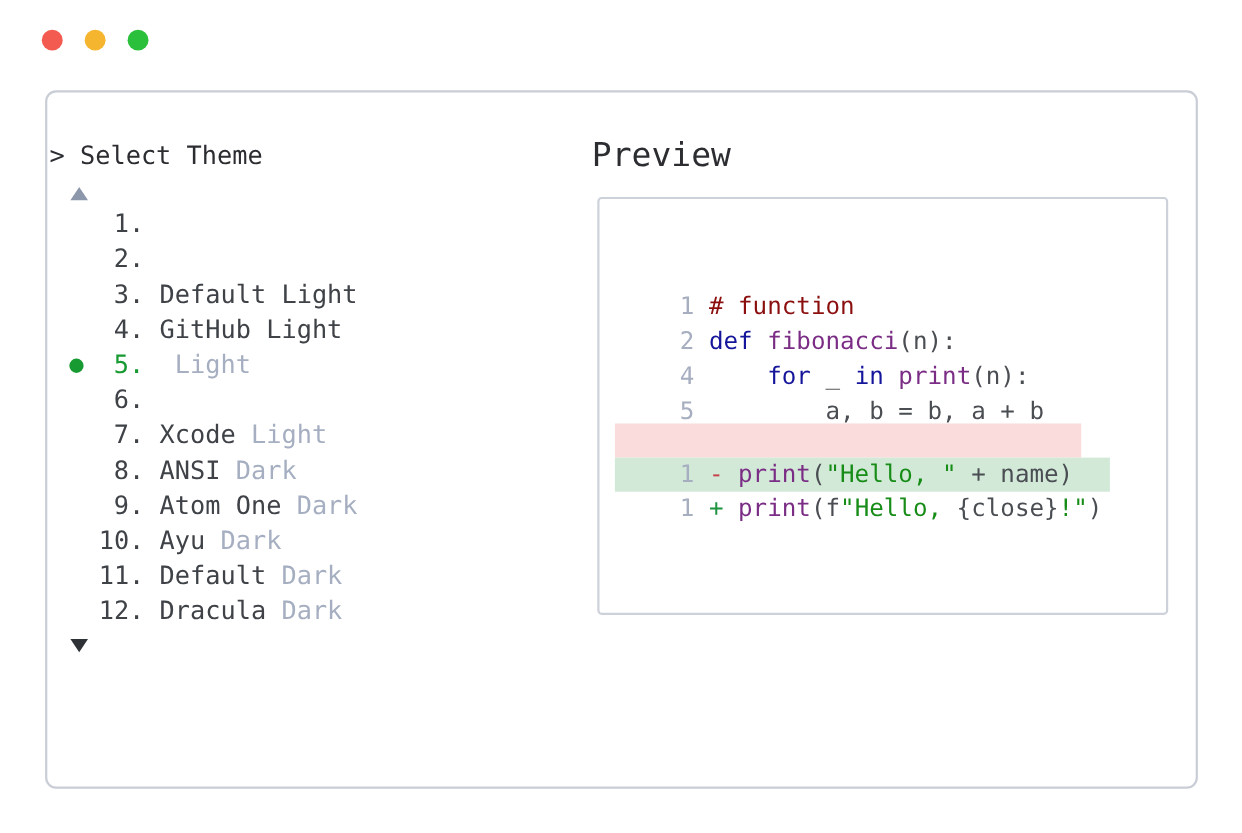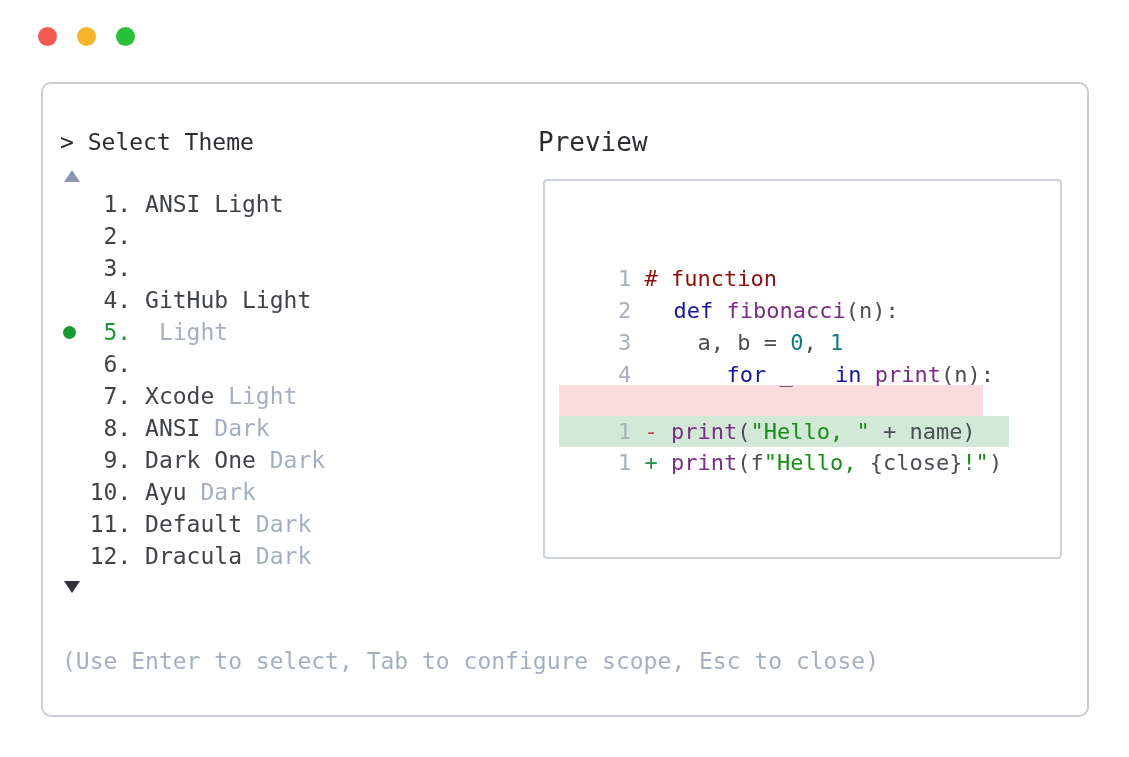--- a/index.html
+++ b/index.html
@@ -10,24 +10,24 @@
   .traffic { position:absolute; top:27px; left:38px; display:flex; gap:20px; }
   .light { width:19px; height:19px; border-radius:50%; }
   .light.red    { background:var(--c-traffic-red); }
   .light.yellow { background:var(--c-traffic-yellow); }
   .light.green  { background:var(--c-traffic-green); }
 
   
   .panel { position:absolute; left:41px; top:82px; width:1048px; height:635px;
            border:2px solid var(--c-window-border); border-radius:10px; background:#fff; }
 
-  .prompt { position:absolute; left:17px; top:44px; font-size:23px; line-height:28px;
+  .prompt { position:absolute; left:2px; top:44px; font-size:23px; line-height:28px;
             color:var(--c-text-primary); white-space:pre; }
 
-  .preview-title { position:absolute; left:495px; top:44px; font-size:26px; line-height:28px;
+  .preview-title { position:absolute; left:495px; top:44px; font-size:30px; line-height:28px;
                    color:var(--c-text-primary); }
 
   .scroll-ind { position:absolute; left:21px; width:0; height:0; }
   .scroll-ind.up   { top:86px;  border-left:8px solid transparent; border-right:8px solid transparent;
                      border-bottom:12px solid var(--c-scroll-up); }
   .scroll-ind.down { top:497px; border-left:8px solid transparent; border-right:8px solid transparent;
                      border-top:12px solid var(--c-scroll-down); }
 
   
   .theme-list { position:absolute; left:19px; top:104px; font-size:23px; }
@@ -44,21 +44,21 @@
   .help { position:absolute; left:19px; top:561px; font-size:23px; line-height:32px;
           color:var(--c-muted); white-space:pre; }
 
   
   .preview-box { position:absolute; left:500px; top:95px; width:519px; height:380px;
                  border:2px solid var(--c-preview-border); border-radius:4px; background:#fff;
                  padding:50px 0 0 20px; overflow:hidden; }
   .code-row { height:32px; line-height:32px; font-size:22px; white-space:pre; }
   .code-ln { display:inline-block; width:1ch; margin-right:1ch; color:var(--c-line-number); }
   .seg-com { color:var(--c-syn-comment);text-align:right; }
-  .seg-kwd { color:var(--c-syn-keyword);margin-left:29px; }
+  .seg-kwd { color:var(--c-syn-keyword); }
   .seg-typ { color:var(--c-syn-type); }
   .seg-lit { color:var(--c-syn-literal); }
   .seg-str { color:var(--c-syn-string); }
   .seg-pln { color:var(--c-syn-plain); }
 
   .diff-block { margin-top:26px; margin-left:-6px; }
   .diff-row { height:31px; line-height:31px; font-size:22px; white-space:pre; width:fit-content;
               padding:0 7px 0 6px; }
   .diff-row.removed { background:var(--c-removed-bg); }
   .diff-row.added   { background:var(--c-added-bg); }
@@ -80,31 +80,31 @@
 
   <div class="preview-title">Preview</div>
 
   <div class="scroll-ind up"></div>
   <div class="scroll-ind down"></div>
 
   <div class="theme-list" id="theme-list">
       <div class="theme-row">
     <span class="col-bullet"></span>
     <span class="col-num">1.</span>
-    <span class="col-name">ANSI Light</span>
     
   </div>
       <div class="theme-row">
     <span class="col-bullet"></span>
     <span class="col-num">2.</span>
     
   </div>
       <div class="theme-row">
     <span class="col-bullet"></span>
     <span class="col-num">3.</span>
+    <span class="col-name">Default Light</span>
     
   </div>
       <div class="theme-row">
     <span class="col-bullet"></span>
     <span class="col-num">4.</span>
     <span class="col-name">GitHub Light</span>
     
   </div>
       <div class="theme-row selected">
     <span class="col-bullet"><span class="bullet-dot"></span></span>
@@ -124,21 +124,21 @@
   </div>
       <div class="theme-row">
     <span class="col-bullet"></span>
     <span class="col-num">8.</span>
     <span class="col-name">ANSI</span>
     <span class="col-variant">Dark</span>
   </div>
       <div class="theme-row">
     <span class="col-bullet"></span>
     <span class="col-num">9.</span>
-    <span class="col-name">Dark One</span>
+    <span class="col-name">Atom One</span>
     <span class="col-variant">Dark</span>
   </div>
       <div class="theme-row">
     <span class="col-bullet"></span>
     <span class="col-num">10.</span>
     <span class="col-name">Ayu</span>
     <span class="col-variant">Dark</span>
   </div>
       <div class="theme-row">
     <span class="col-bullet"></span>
@@ -147,35 +147,34 @@
     <span class="col-variant">Dark</span>
   </div>
       <div class="theme-row">
     <span class="col-bullet"></span>
     <span class="col-num">12.</span>
     <span class="col-name">Dracula</span>
     <span class="col-variant">Dark</span>
   </div>
     </div>
 
-  <div class="help">(Use Enter to select, Tab to configure scope, Esc to close)</div>
 
   <div class="preview-box">
     <div id="code-lines">
         <div class="code-row">
     <span class="code-ln">1</span><span class="code-body"><span class="seg-com"># function</span></span>
   </div>
         <div class="code-row">
     <span class="code-ln">2</span><span class="code-body"><span class="seg-kwd">def</span><span class="seg-pln"> </span><span class="seg-typ">fibonacci</span><span class="seg-pln">(n):</span></span>
   </div>
         <div class="code-row">
-    <span class="code-ln">3</span><span class="code-body"><span class="seg-pln">    a, b = </span><span class="seg-lit">0</span><span class="seg-pln">, </span><span class="seg-lit">1</span></span>
+    <span class="code-ln">4</span><span class="code-body"><span class="seg-pln">    </span><span class="seg-kwd">for</span><span class="seg-pln"> _ </span><span class="seg-kwd">in</span><span class="seg-pln"> </span><span class="seg-typ">print</span><span class="seg-pln">(n):</span></span>
   </div>
         <div class="code-row">
-    <span class="code-ln">4</span><span class="code-body"><span class="seg-pln">    </span><span class="seg-kwd">for</span><span class="seg-pln"> _ </span><span class="seg-kwd">in</span><span class="seg-pln"> </span><span class="seg-typ">print</span><span class="seg-pln">(n):</span></span>
+    <span class="code-ln">5</span><span class="code-body"><span class="seg-pln">        a, b = b, a + b</span></span>
   </div>
       </div>
     <div class="diff-block" id="diff-lines">
         <div class="diff-row removed">
     <span class="code-ln">1</span><span class="diff-sign minus">-</span><span> </span><span class="code-body"><span class="seg-typ">print</span><span class="seg-pln">(</span><span class="seg-str">"Hello, "</span><span class="seg-pln"> + name)</span></span>
   </div>
         <div class="diff-row added">
     <span class="code-ln">1</span><span class="diff-sign plus">+</span><span> </span><span class="code-body"><span class="seg-typ">print</span><span class="seg-pln">(f</span><span class="seg-str">"Hello, </span><span class="seg-pln">{close}</span><span class="seg-str">!"</span><span class="seg-pln">)</span></span>
   </div>
       </div>

